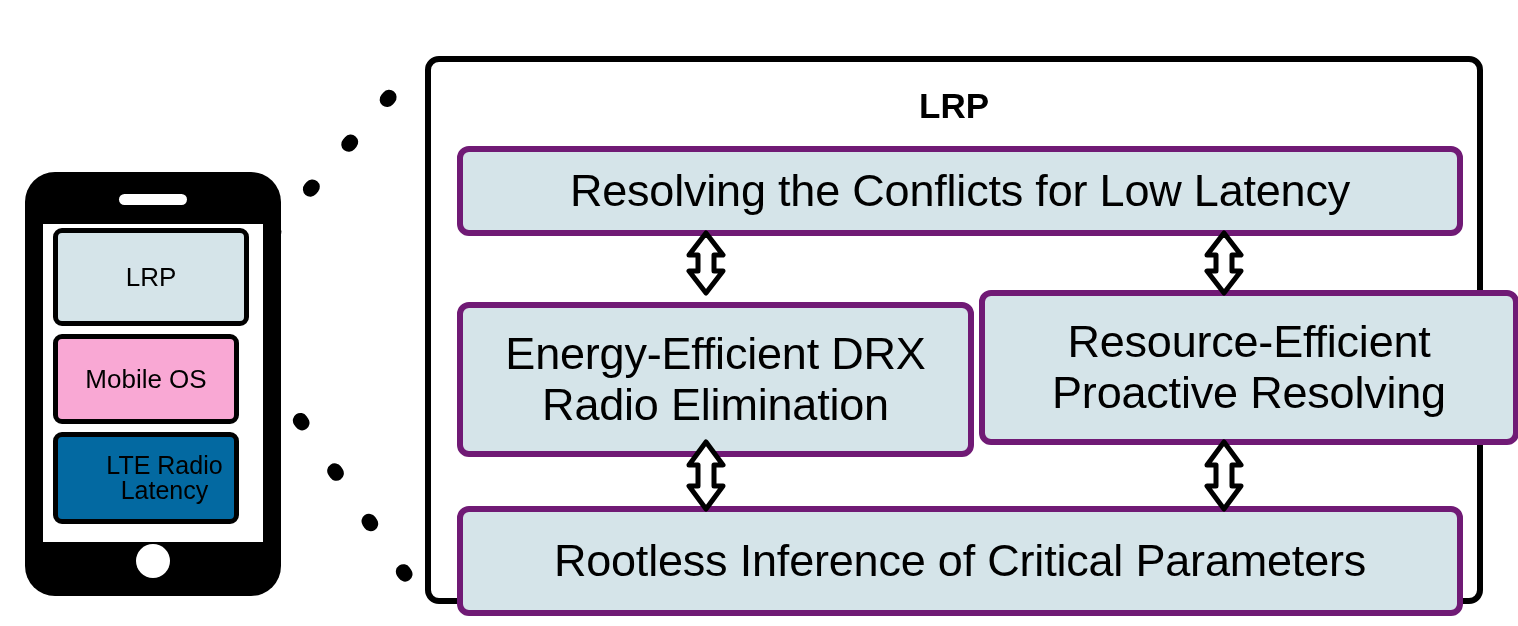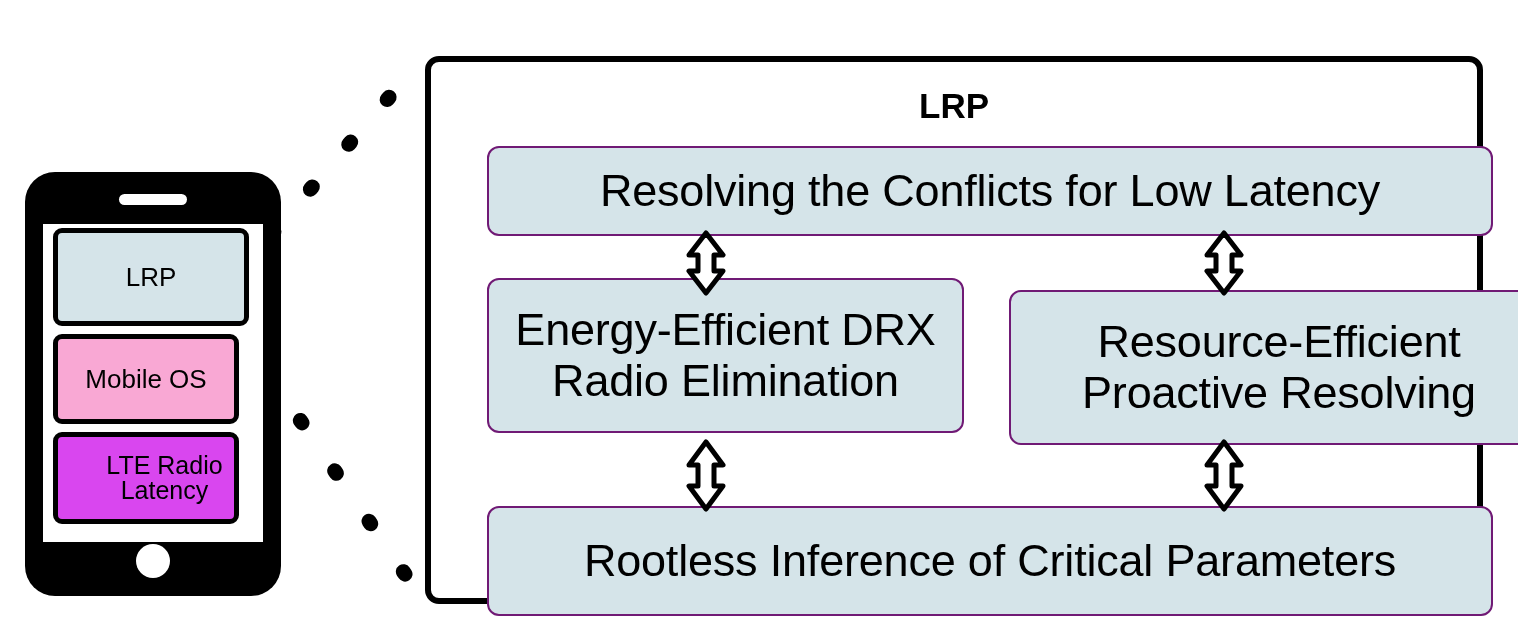--- a/index.html
+++ b/index.html
@@ -79,21 +79,21 @@
     z-index: 3;
   }
   .stack-box.mos {
     top: 110px;
     height: 90px;
     background: #f9a8d4;
   }
   .stack-box.fw {
     top: 208px;
     height: 92px;
-    background: #d946ef;
+    background: #0369a1;
     font-size: 25px;
     padding-left: 37px;
   }
 
   
   .dash-svg {
     position: absolute;
     left: 0;
     top: 0;
     width: 1518px;
@@ -119,43 +119,42 @@
     right: 0;
     top: 24px;
     text-align: center;
     font-size: 35px;
     font-weight: bold;
     color: #000000;
   }
   .mbox {
     position: absolute;
     background: #d5e4e9;
-    border: 2px solid #701a75;
+    border: 6px solid #701a75;
     border-radius: 12px;
     box-sizing: border-box;
     display: flex;
     align-items: center;
     justify-content: center;
     text-align: center;
     color: #000000;
     font-size: 45px;
     line-height: 1.12;
     letter-spacing: -0.2px;
-    margin-left: 30px;
   }
   .mbox-top {
     left: 26px;
     top: 84px;
     width: 1006px;
     height: 90px;
   }
   .mbox-midleft {
     left: 26px;
-    top: 216px;
-    width: 477px;
+    top: 240px;
+    width: 517px;
     height: 155px;
   }
   .mbox-midright {
     left: 548px;
     top: 228px;
     width: 540px;
     height: 155px;
   }
   .mbox-bottom {
     left: 26px;

